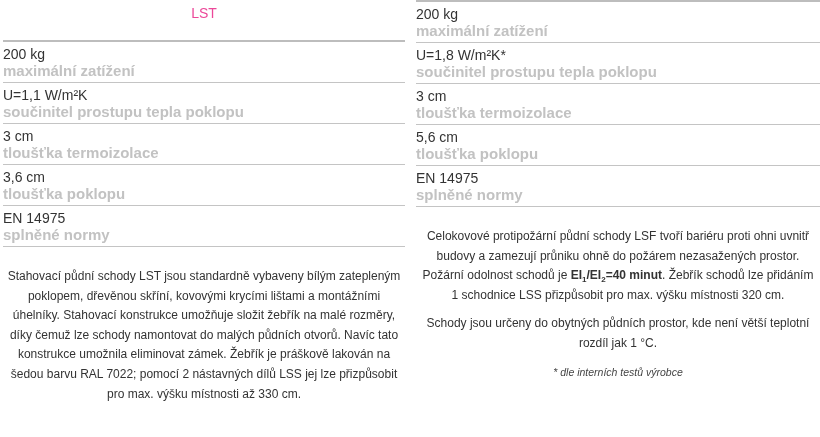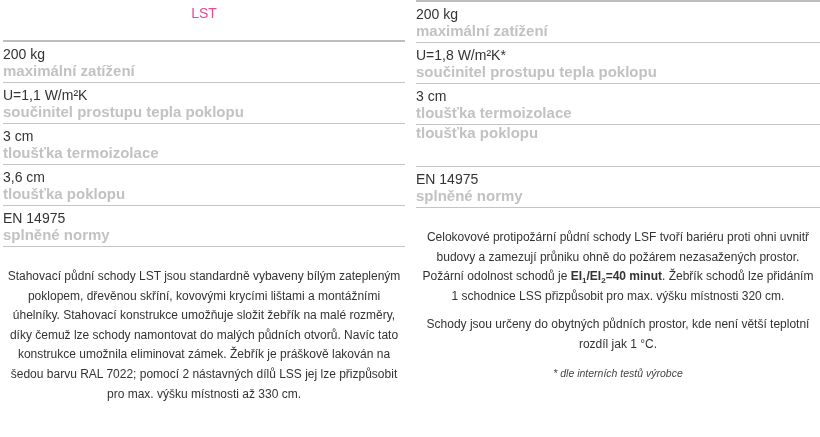--- a/index.html
+++ b/index.html
@@ -60,20 +60,21 @@
   </div>
   <div class="row">
     <span class="val">U=1,8 W/m²K*</span>
     <span class="lbl">součinitel prostupu tepla poklopu</span>
   </div>
   <div class="row">
     <span class="val">3 cm</span>
     <span class="lbl">tloušťka termoizolace</span>
   </div>
   <div class="row">
+    <span class="val">5,6 cm</span>
     <span class="lbl">tloušťka poklopu</span>
   </div>
   <div class="row">
     <span class="val">EN 14975</span>
     <span class="lbl">splněné normy</span>
   </div>
   <div class="desc">
     <p><span>Celokovové protipožární půdní schody LSF tvoří bariéru proti ohni uvnitř budovy a zamezují průniku ohně do požárem nezasažených prostor. Požární odolnost schodů je </span><b><span>EI</span><sub>1</sub><span>/EI</span><sub>2</sub><span>=40 minut</span></b><span>. Žebřík schodů lze přidáním 1 schodnice LSS přizpůsobit pro max. výšku místnosti 320 cm.</span></p>
     <p>Schody jsou určeny do obytných půdních prostor, kde není větší teplotní rozdíl jak 1 °C.</p>
     <p class="note">* dle interních testů výrobce</p>

